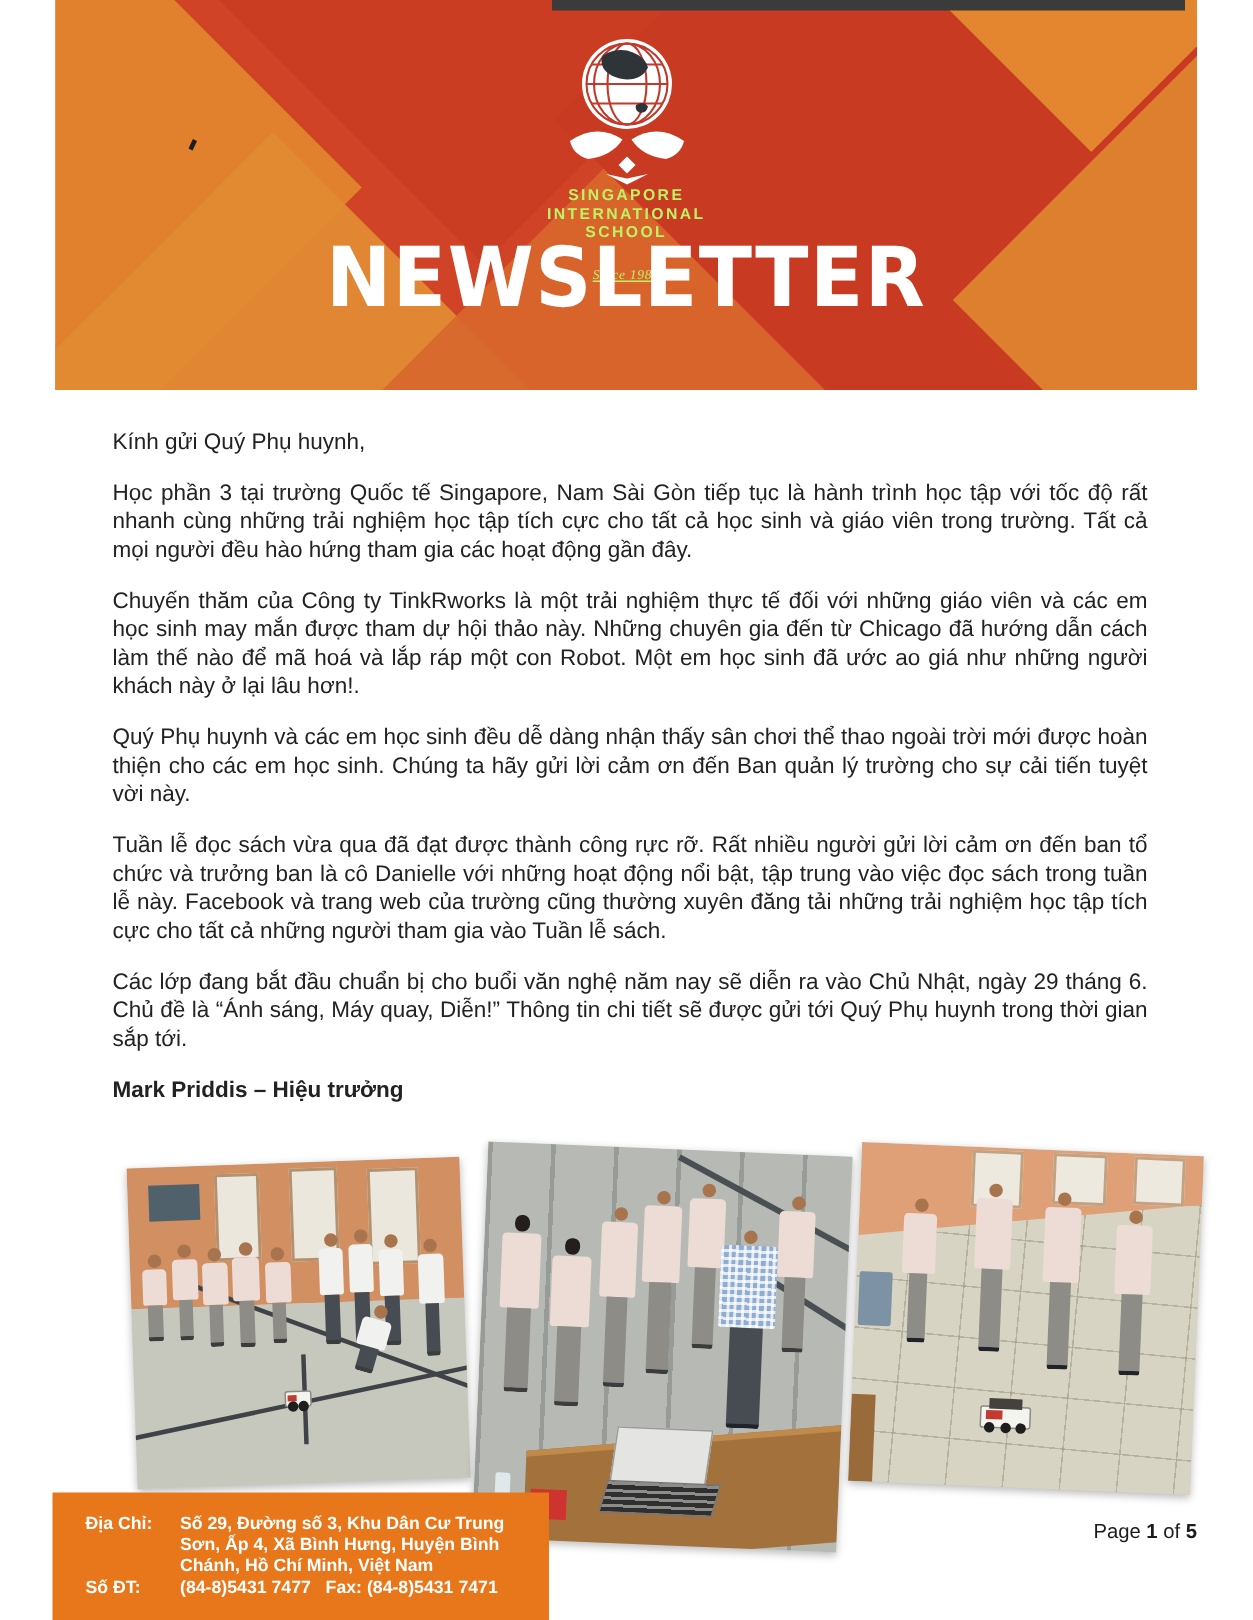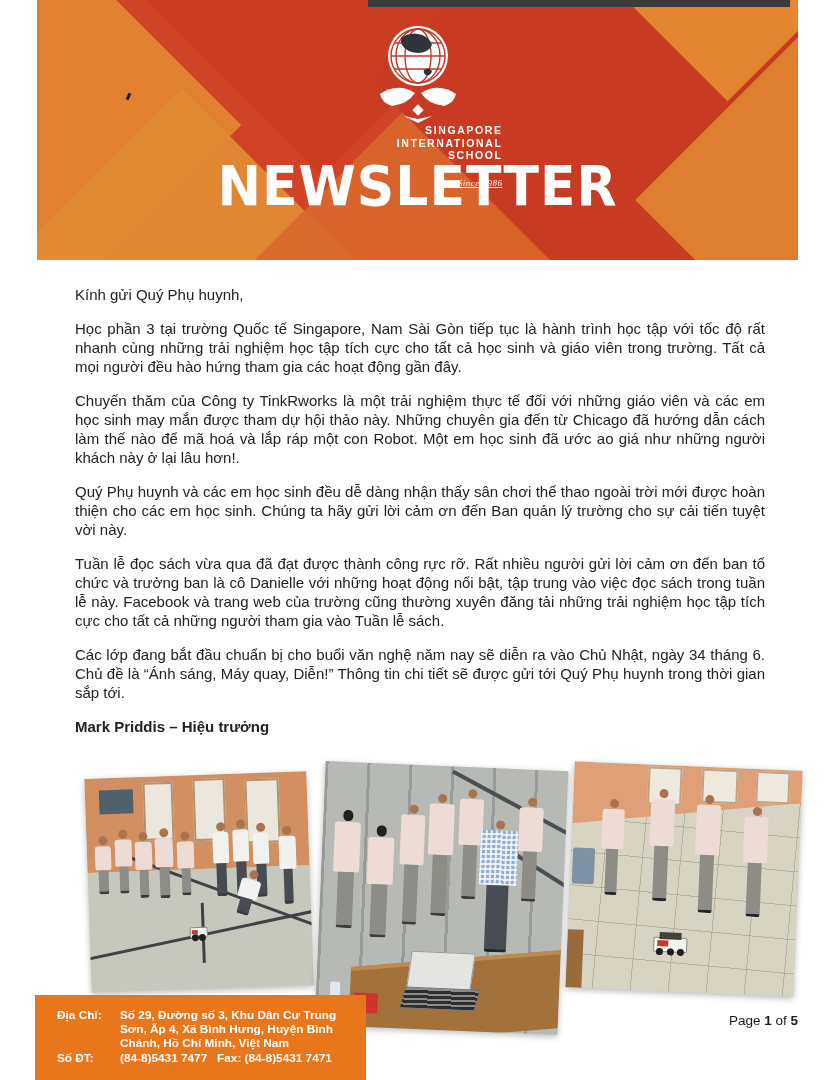--- a/index.html
+++ b/index.html
@@ -12,21 +12,21 @@
   .dm{position:absolute;transform:rotate(45deg);}
   .d1{left:-170px;top:-30px;width:310px;height:310px;background:#e1812d;}
   .d2{left:20px;top:140px;width:250px;height:250px;background:#e18a33;opacity:.95;}
   .d3{left:150px;top:-150px;width:270px;height:270px;background:#cb3d22;}
   .d4{left:225px;top:165px;width:300px;height:300px;background:#d8672c;opacity:.9;}
   .d5{left:420px;top:-130px;width:420px;height:420px;background:#c83a21;}
   .d6{left:598px;top:-122px;width:185px;height:185px;background:#e3862f;}
   .d7{left:650px;top:75px;width:250px;height:250px;background:#dd7f2e;}
   .stray-mark{position:absolute;left:127px;top:93px;width:3px;height:7px;background:#1d1d1d;transform:rotate(25deg);z-index:7;}
 
-  .logo{position:absolute;left:50%;top:22px;transform:translateX(-50%);width:170px;text-align:right;z-index:5;color:#ffffff;}
+  .logo{position:absolute;left:50%;top:22px;transform:translateX(-50%);width:170px;text-align:center;z-index:5;color:#bef264;}
   .logo svg{display:block;margin:0 auto;}
   .logo-line{font-size:10.5px;font-weight:bold;letter-spacing:1.6px;line-height:12.5px;}
   .logo-since{font-family:"Liberation Serif",serif;font-style:italic;font-size:9px;margin-top:16px;letter-spacing:.5px;text-decoration:underline;}
 
   .banner-title{position:absolute;left:0;right:0;top:156px;text-align:center;z-index:5;
         font-family:"DejaVu Sans","Liberation Sans",sans-serif;font-weight:bold;font-size:52px;
         letter-spacing:1px;color:#ffffff;transform:scaleY(1.06);}
 
   
   .letter{position:absolute;left:75px;top:285px;width:690px;color:#222222;
@@ -143,21 +143,21 @@
     <div class="banner-title">NEWSLETTER</div>
   </div>
   <div class="stray-mark"></div>
 
   <div class="letter">
     <p>Kính gửi Quý Phụ huynh,</p>
     <p>Học phần 3 tại trường Quốc tế Singapore, Nam Sài Gòn tiếp tục là hành trình học tập với tốc độ rất nhanh cùng những trải nghiệm học tập tích cực cho tất cả học sinh và giáo viên trong trường. Tất cả mọi người đều hào hứng tham gia các hoạt động gần đây.</p>
     <p>Chuyến thăm của Công ty TinkRworks là một trải nghiệm thực tế đối với những giáo viên và các em học sinh may mắn được tham dự hội thảo này. Những chuyên gia đến từ Chicago đã hướng dẫn cách làm thế nào để mã hoá và lắp ráp một con Robot. Một em học sinh đã ước ao giá như những người khách này ở lại lâu hơn!.</p>
     <p>Quý Phụ huynh và các em học sinh đều dễ dàng nhận thấy sân chơi thể thao ngoài trời mới được hoàn thiện cho các em học sinh. Chúng ta hãy gửi lời cảm ơn đến Ban quản lý trường cho sự cải tiến tuyệt vời này.</p>
     <p>Tuần lễ đọc sách vừa qua đã đạt được thành công rực rỡ. Rất nhiều người gửi lời cảm ơn đến ban tổ chức và trưởng ban là cô Danielle với những hoạt động nổi bật, tập trung vào việc đọc sách trong tuần lễ này. Facebook và trang web của trường cũng thường xuyên đăng tải những trải nghiệm học tập tích cực cho tất cả những người tham gia vào Tuần lễ sách.</p>
-    <p>Các lớp đang bắt đầu chuẩn bị cho buổi văn nghệ năm nay sẽ diễn ra vào Chủ Nhật, ngày 34 tháng 6. Chủ đề là “Ánh sáng, Máy quay, Diễn!” Thông tin chi tiết sẽ được gửi tới Quý Phụ huynh trong thời gian sắp tới.</p>
+    <p>Các lớp đang bắt đầu chuẩn bị cho buổi văn nghệ năm nay sẽ diễn ra vào Chủ Nhật, ngày 29 tháng 6. Chủ đề là “Ánh sáng, Máy quay, Diễn!” Thông tin chi tiết sẽ được gửi tới Quý Phụ huynh trong thời gian sắp tới.</p>
     <p class="signature">Mark Priddis – Hiệu trưởng</p>
   </div>
 
   <div class="photo photo1">
     <i class="ph1-wall"></i>
     <i class="ph1-board" style="left:14px;top:12px;width:34px;height:24px;"></i>
     <i class="ph1-frame" style="left:58px;top:6px;width:26px;height:54px;"></i>
     <i class="ph1-frame" style="left:108px;top:4px;width:28px;height:58px;"></i>
     <i class="ph1-frame" style="left:160px;top:6px;width:30px;height:60px;"></i>
     <i class="ph1-floor"></i>

